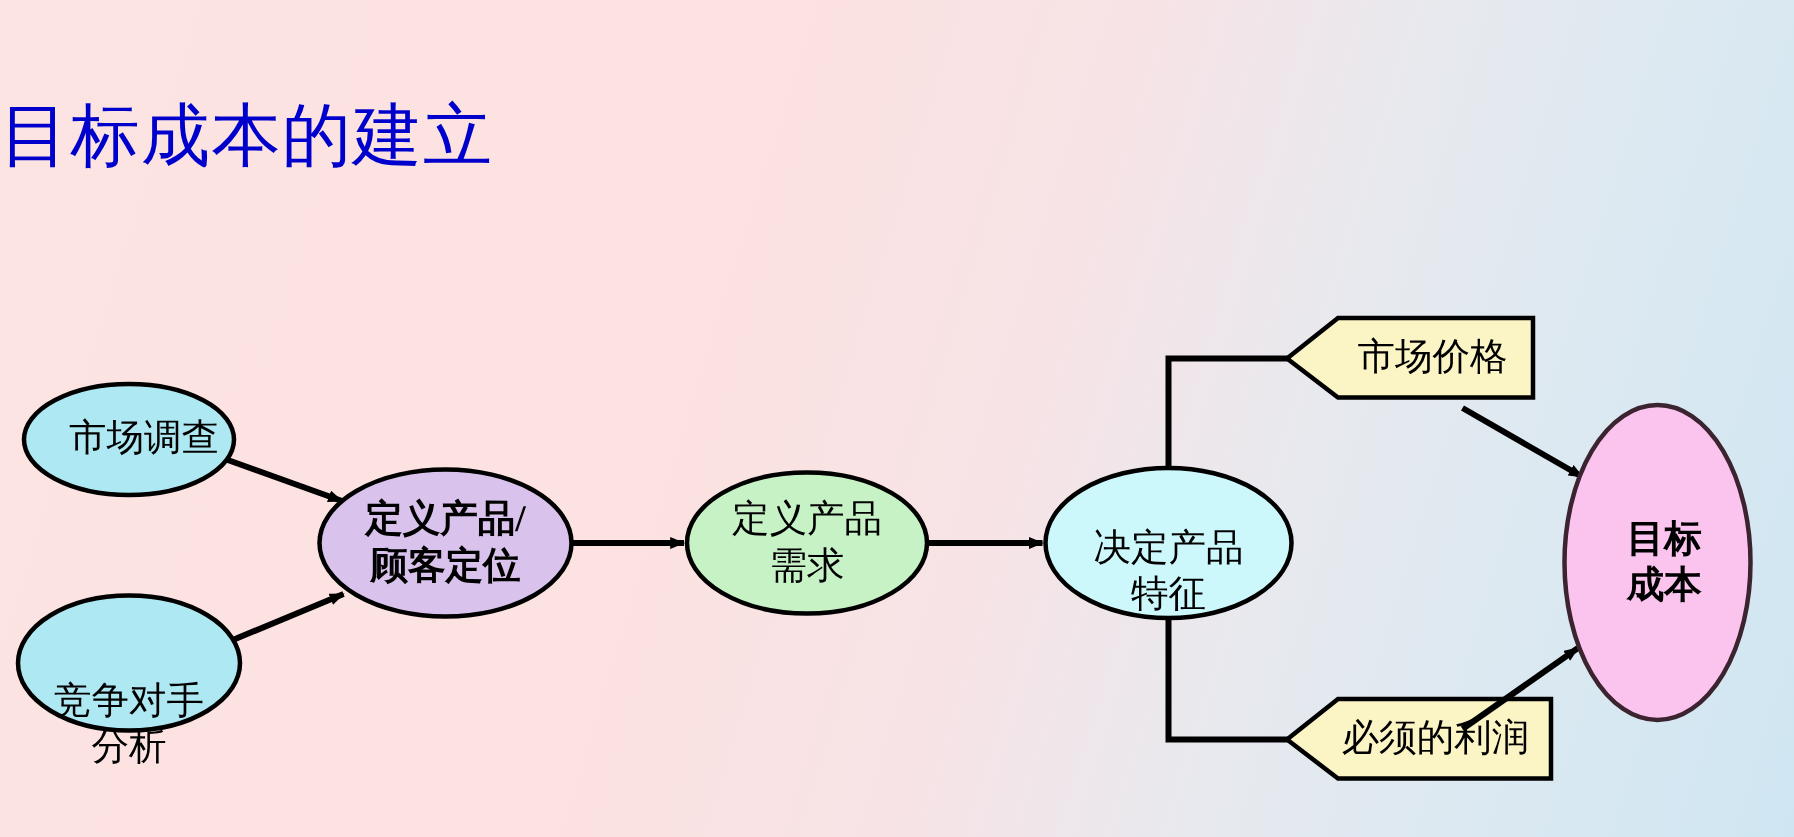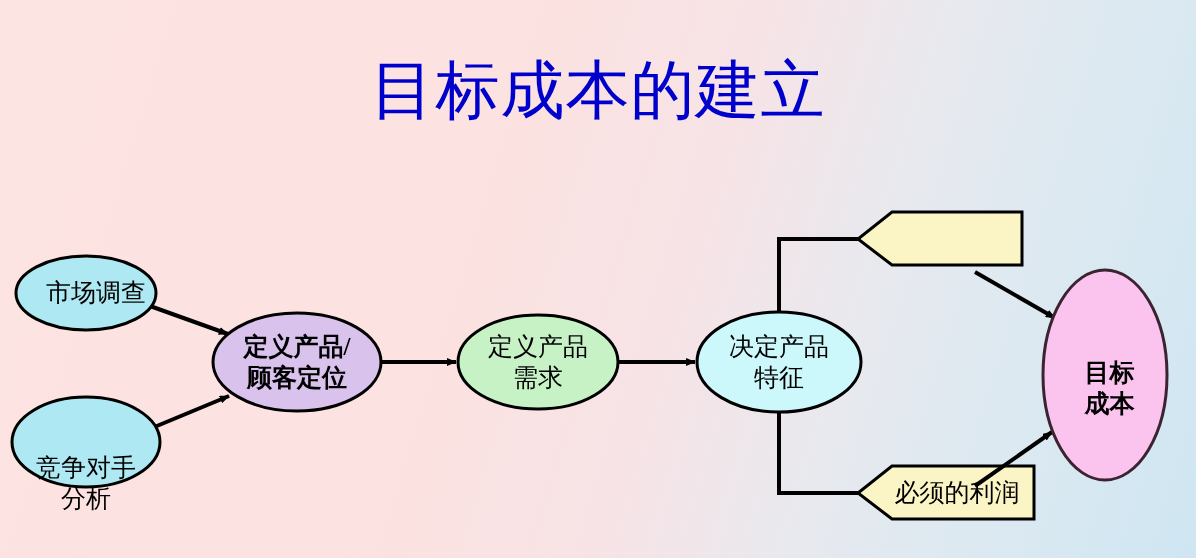--- a/index.html
+++ b/index.html
@@ -30,22 +30,21 @@
     left: 0;
     top: 0;
     width: 1196px;
     height: 558px;
   }
   .slide-title {
     position: absolute;
     left: 0;
     top: 58px;
     width: 1196px;
-    text-align: center;
-    font-size: 64px;
+    font-size: 46px;
     line-height: 66px;
     color: #0000cc;
     font-family: "Liberation Serif", "DejaVu Serif", serif;
     letter-spacing: 1px;
     white-space: nowrap;
   }
   .node-label {
     position: absolute;
     text-align: center;
     color: #000000;
@@ -111,22 +110,23 @@
 
   <div class="node-label" style="left:12px; top:411px; width:148px;margin-top:41px;">竞争对手
 分析</div>
 
   <div class="node-label" style="left:213px; top:331px; width:168px;font-weight:bold;">定义产品/
 顾客定位</div>
 
   <div class="node-label" style="left:458px; top:331px; width:160px;">定义产品
 需求</div>
 
-  <div class="node-label" style="left:697px; top:331px; width:164px;">决定产品
+  <div class="node-label" style="left:697px; top:350px; width:164px;">决定产品
 特征</div>
 
+  <div class="node-label" style="left:888px; top:223px; width:134px;">市场价格</div>
 
   <div class="node-label" style="left:880px; top:477px; width:154px;">必须的利润</div>
 
-  <div class="node-label bold" style="left:1043px; top:357px; width:133px;">目标
+  <div class="node-label bold" style="left:1043px; top:344px; width:133px;">目标
 成本</div>
 
 </div>
 
 </body></html>

